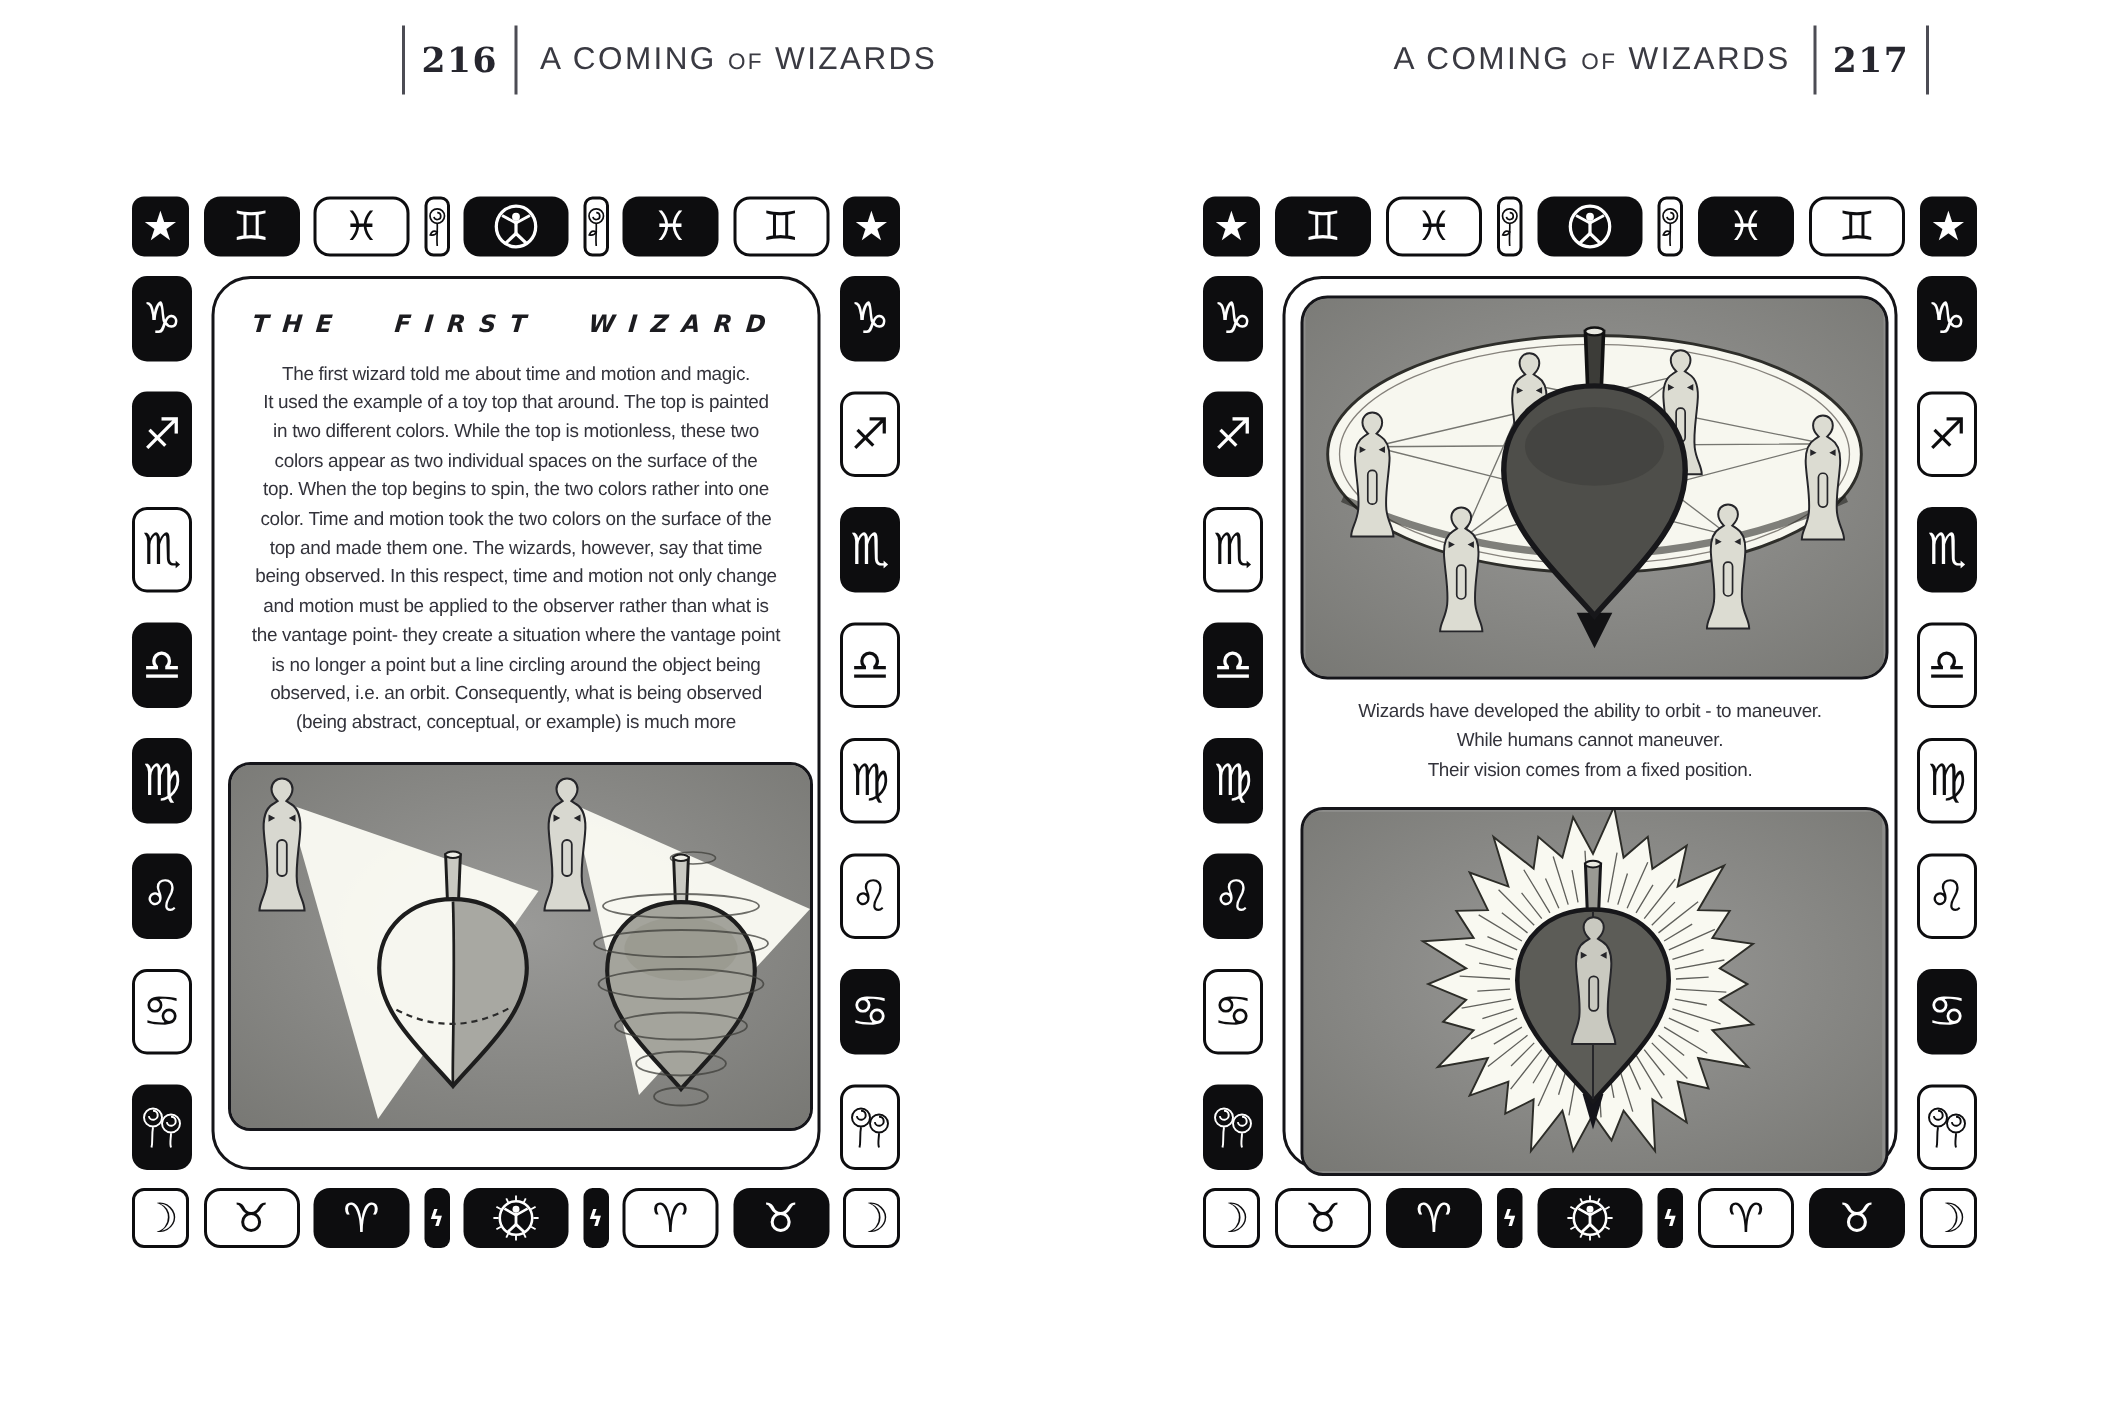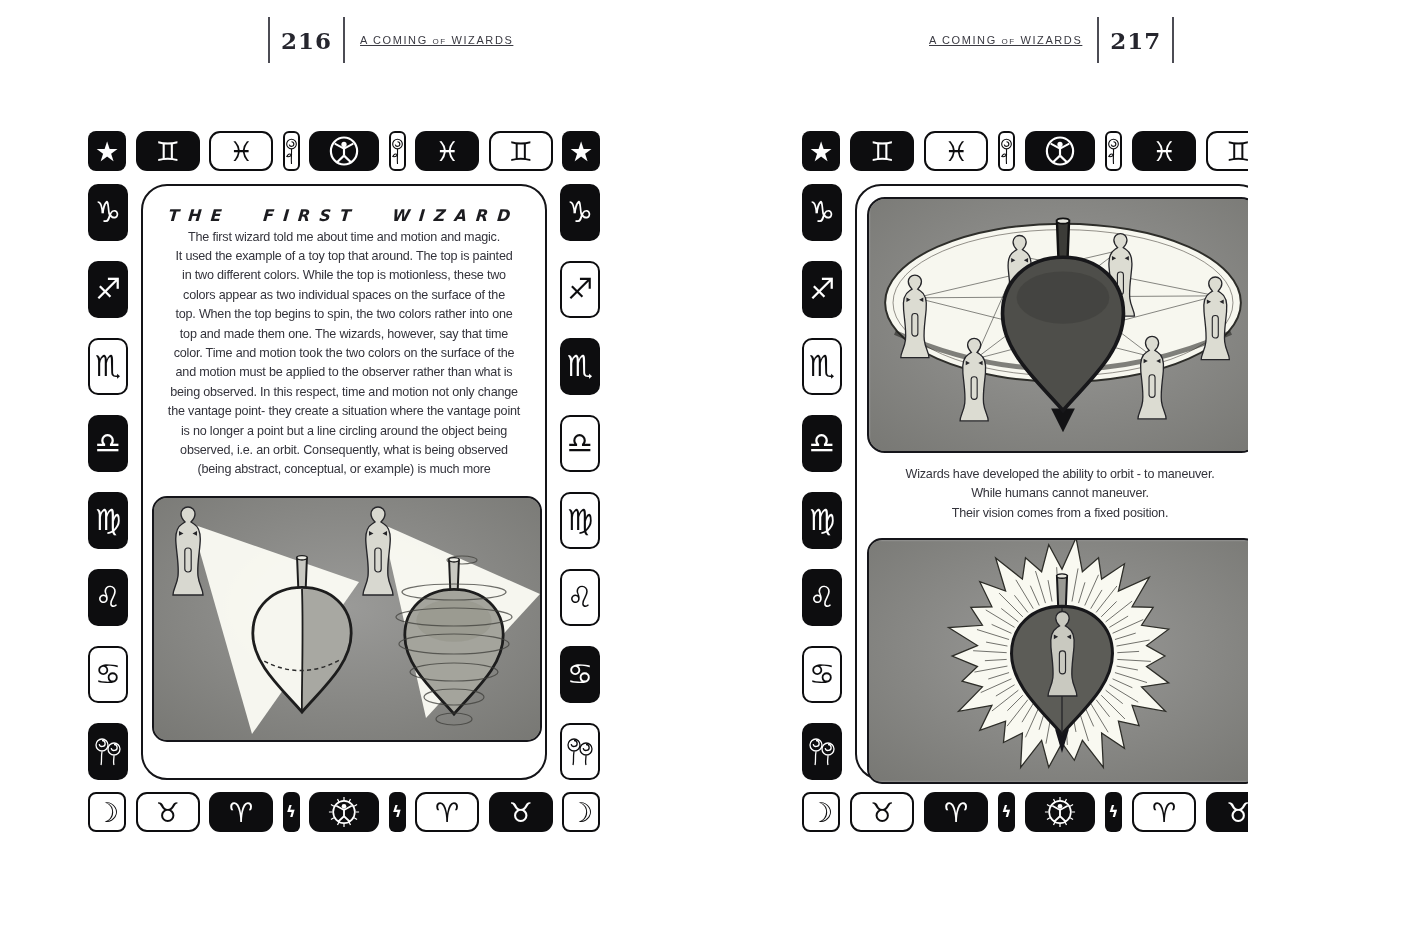--- a/index.html
+++ b/index.html
@@ -1,25 +1,25 @@
 <!DOCTYPE html>
 <html><head>
 <meta charset="utf-8">
 <style>
   html,body{margin:0;padding:0;background:#fff;}
-  .stage{position:relative;width:1248px;height:944px;background:#ffffff;overflow:hidden;
+  .stage{position:relative;width:1412px;height:944px;background:#ffffff;overflow:hidden;
          font-family:"Liberation Sans",sans-serif;color:#2e2e36;}
 
   
   .runhead{position:absolute;top:14px;display:flex;align-items:center;gap:11px;height:52px;}
   .rh-left{left:268px;}
   .rh-right{left:925px;}
   .rh-bar{width:2px;height:46px;background:#4c4c54;}
   .rh-num{font-family:"DejaVu Serif",serif;font-weight:bold;font-size:23px;color:#26262e;letter-spacing:1px;}
-  .rh-title{font-variant:small-caps;font-size:11px;letter-spacing:1.6px;color:#3a3a42;padding:0 4px;text-decoration:underline;}
+  .rh-title{font-variant:small-caps;font-size:21px;letter-spacing:1.6px;color:#3a3a42;padding:0 4px;}
 
   
   .page{position:absolute;top:131px;height:701px;display:flex;flex-direction:column;justify-content:space-between;}
   .page-left{left:88px;width:512px;}
   .page-right{left:802px;width:516px;}
   .icon-row{display:flex;justify-content:space-between;align-items:center;height:40px;}
   .page-mid{display:flex;justify-content:space-between;height:596px;}
   .icon-col{width:40px;display:flex;flex-direction:column;justify-content:space-between;}
 
   
@@ -41,21 +41,21 @@
   .s-side .tilesvg{width:30px;height:34px;}
 
   
   .panel{box-sizing:border-box;border:2.5px solid #141418;border-radius:26px;background:#fff;}
   .panel-left{width:406px;padding:18px 9px 0;}
   .panel-right{width:410px;padding:11px 10px 0;}
 
   .chap-title{text-align:center;font-family:"DejaVu Sans",sans-serif;font-weight:bold;font-style:italic;
               font-size:16px;letter-spacing:9px;word-spacing:18px;color:#1c1c20;transform:skewX(-5deg);
               white-space:nowrap;margin-top:2px;}
-  .bodytext{margin-top:3px;text-align:center;}
+  .bodytext{margin-top:15px;text-align:center;}
   .tline{font-size:12.6px;letter-spacing:-0.2px;line-height:19.4px;color:#33333b;white-space:nowrap;}
   .caption{margin-top:12px;text-align:center;}
   .caption .tline{line-height:19.6px;}
 
   .illo{border:2px solid #15151a;border-radius:15px;overflow:hidden;margin:0 auto;background:#8d8d8b;}
   .illo svg{display:block;}
   .illo-tops{width:386px;height:242px;margin-top:16px;}
   .illo-orbit{width:388px;height:252px;border-radius:18px;}
   .illo-radiant{width:388px;height:242px;margin-top:15px;}
   .hidden-defs{position:absolute;width:0;height:0;overflow:hidden;}
@@ -199,24 +199,24 @@
           </div>
         </div>
       <div class="panel panel-left">
         <div class="chap-title">THE FIRST WIZARD</div>
         <div class="bodytext">
             <div class="tline">The first wizard told me about time and motion and magic.</div>
             <div class="tline">It used the example of a toy top that around. The top is painted</div>
             <div class="tline">in two different colors. While the top is motionless, these two</div>
             <div class="tline">colors appear as two individual spaces on the surface of the</div>
             <div class="tline">top. When the top begins to spin, the two colors rather into one</div>
+            <div class="tline">color. Time and motion took the two colors on the surface of the</div>
             <div class="tline">top and made them one. The wizards, however, say that time</div>
-            <div class="tline">color. Time and motion took the two colors on the surface of the</div>
+            <div class="tline">being observed. In this respect, time and motion not only change</div>
             <div class="tline">and motion must be applied to the observer rather than what is</div>
-            <div class="tline">being observed. In this respect, time and motion not only change</div>
             <div class="tline">the vantage point- they create a situation where the vantage point</div>
             <div class="tline">is no longer a point but a line circling around the object being</div>
             <div class="tline">observed, i.e. an orbit. Consequently, what is being observed</div>
             <div class="tline">(being abstract, conceptual, or example) is much more</div>
           </div>
 
         <div class="illo illo-tops">
           <svg width="386" height="242" viewBox="0 0 386 242">
             <rect x="0" y="0" width="386" height="242" fill="url(#gbg)"></rect>
 

